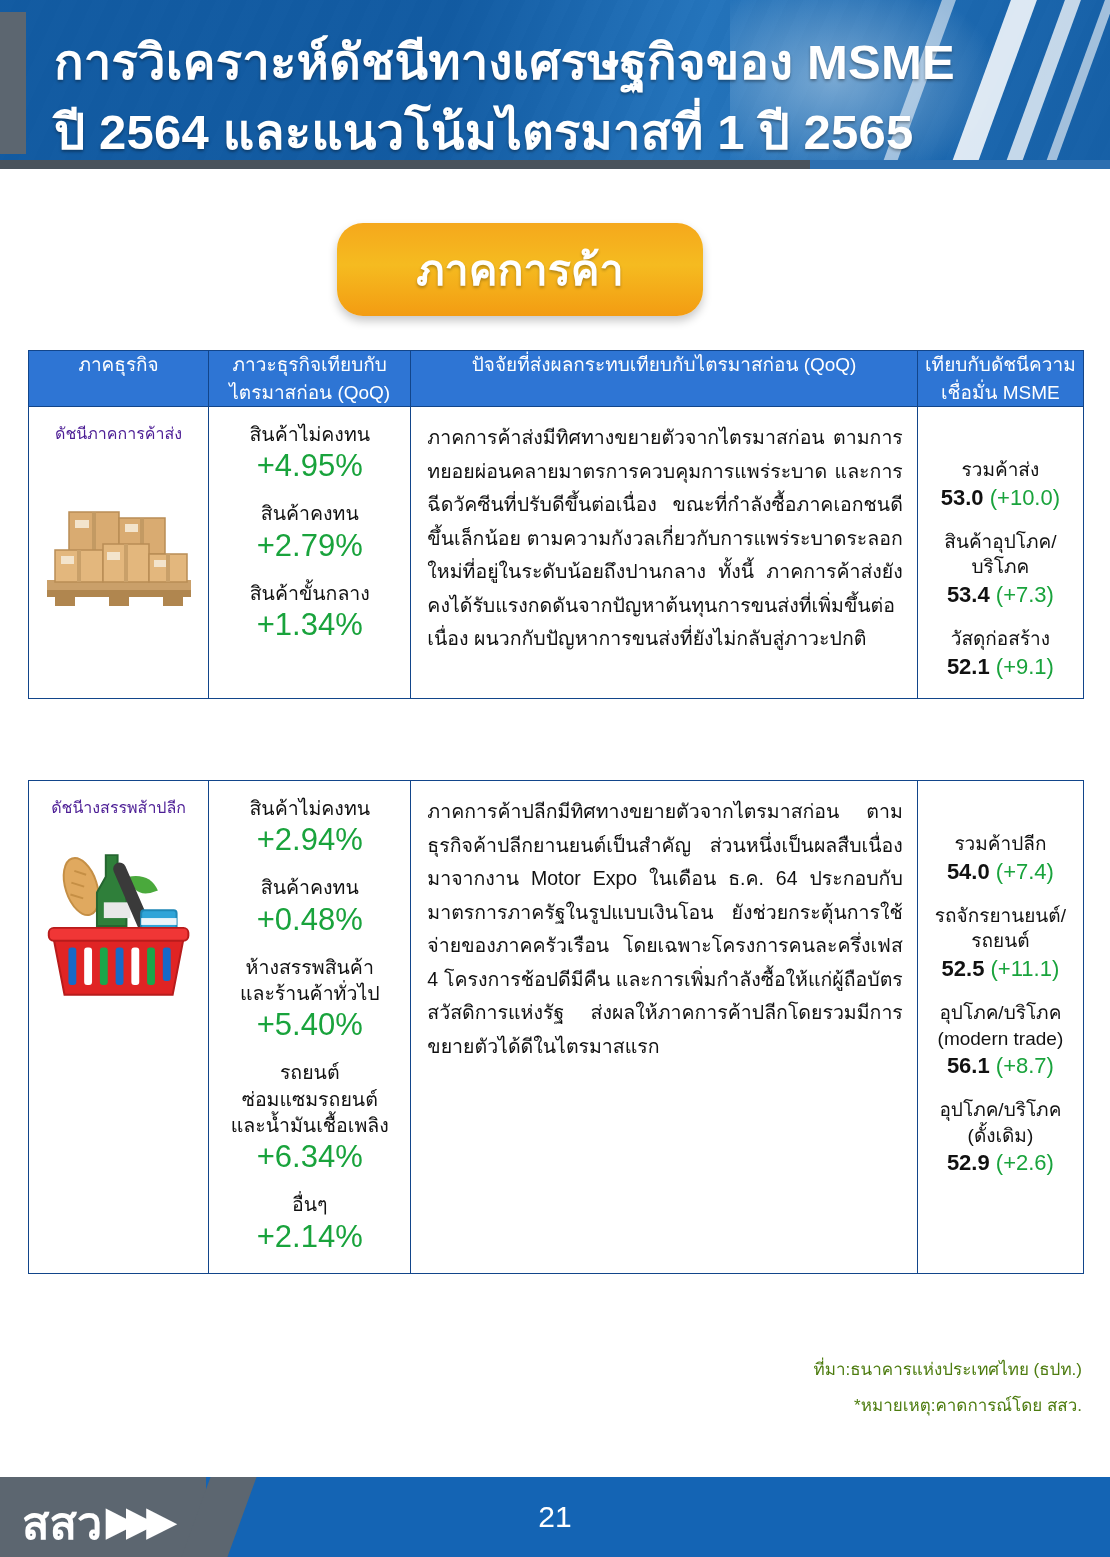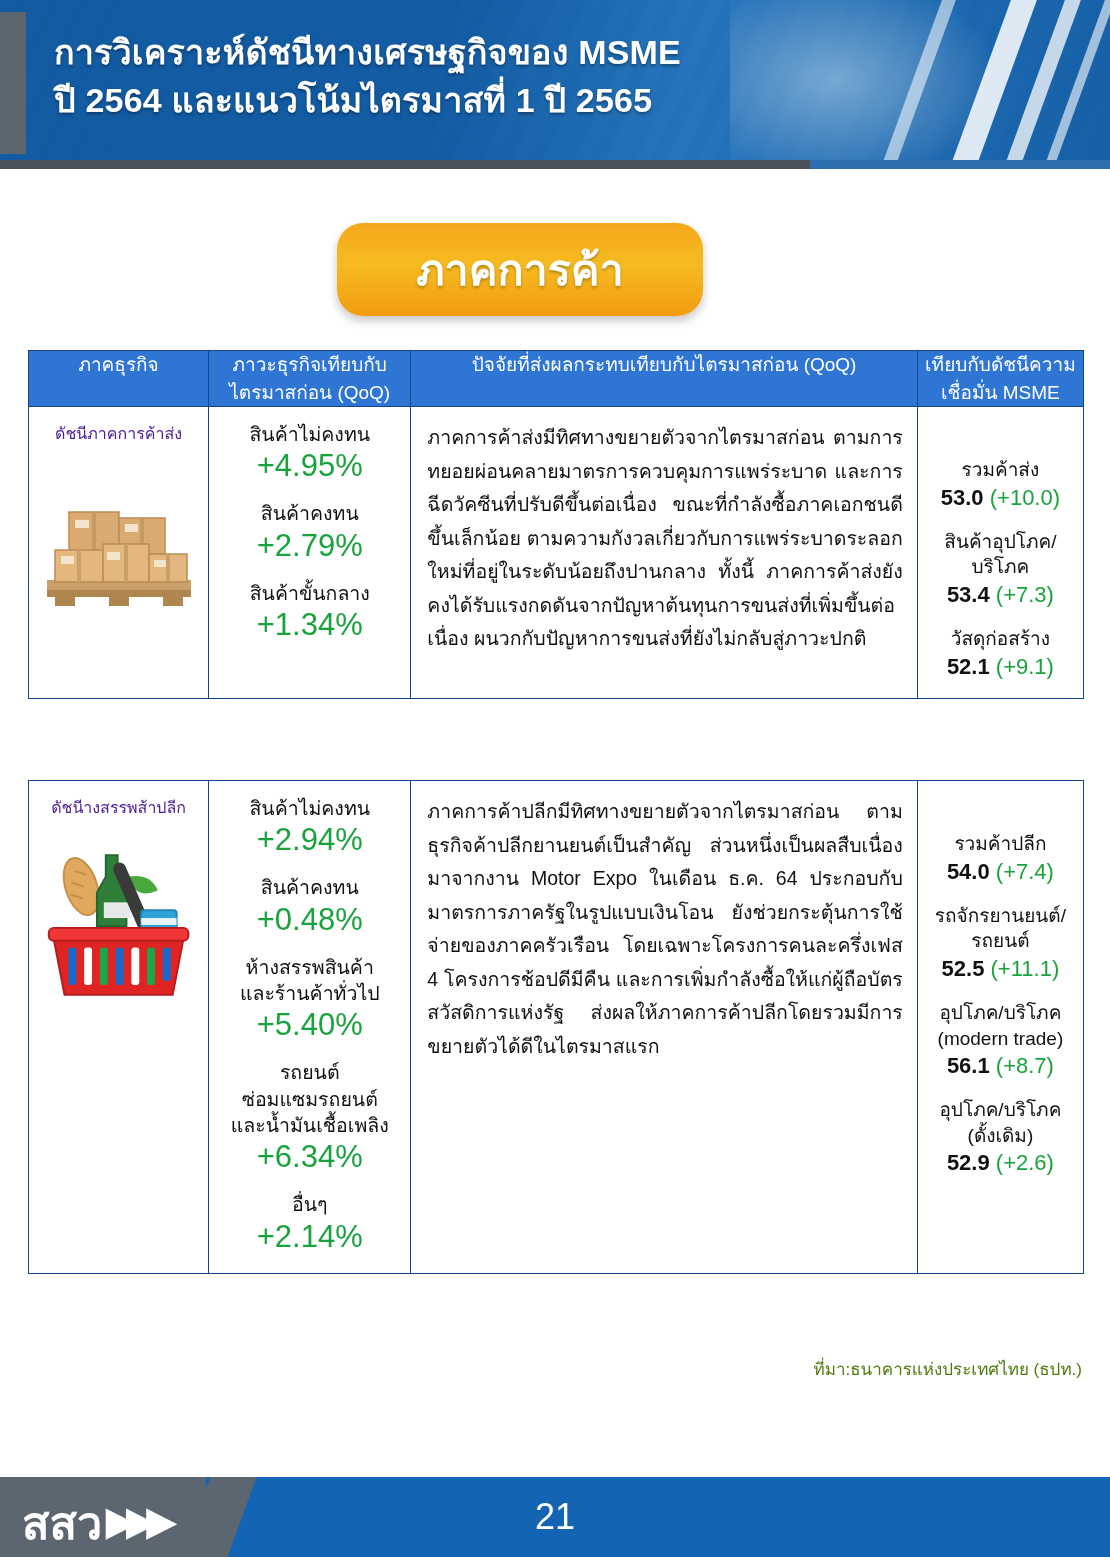--- a/index.html
+++ b/index.html
@@ -48,21 +48,21 @@
 
   .header .leftbar {
     position: absolute; left: 0; top: 12px;
     width: 26px; height: 142px;
     background: #5c6670;
   }
   .header-title {
     position: absolute;
     left: 54px; top: 28px;
     color: #ffffff;
-    font-size: 34px;
+    font-size: 49px;
     font-weight: bold;
     line-height: 1.42;
     letter-spacing: 0.2px;
     text-shadow: 0 2px 3px rgba(0,0,0,0.35);
     white-space: pre-line;
   }
   .header-bottom-edge {
     position: absolute;
     left: 0; top: 160px; width: 1110px; height: 9px;
     background: #4a535c;
@@ -190,21 +190,21 @@
   .footer .logo .arrows {
     display: inline-block;
     font-size: 38px;
     letter-spacing: -9px;
     transform: translateY(-2px);
   }
   .footer .page-number {
     position: absolute;
     left: 0; top: 0; width: 1110px; height: 80px;
     display: flex; align-items: center; justify-content: center;
-    color: #ffffff; font-size: 36px;
+    color: #ffffff; font-size: 30px;
   }
 </style>
 </head>
 <body>
 
 <div class="header">
   <div class="photo-wash"></div>
   <div class="blob1"></div>
   <div class="slash s4"></div>
   <div class="slash s1"></div>
@@ -402,20 +402,21 @@
             </div>
           </div>
         </td>
       </tr>
     </tbody>
   </table>
 </div>
 
 <div class="footnotes">
   <div>ที่มา:ธนาคารแห่งประเทศไทย (ธปท.)</div>
+  <div>*หมายเหตุ:คาดการณ์โดย สสว.</div>
 </div>
 
 <div class="footer">
   <div class="grayblock"></div>
   <div class="graybar-slant"></div>
   <div class="page-number">21</div>
   <div class="logo">
     <span>สสว</span>
     <span class="arrows">▶▶▶</span>
   </div>

